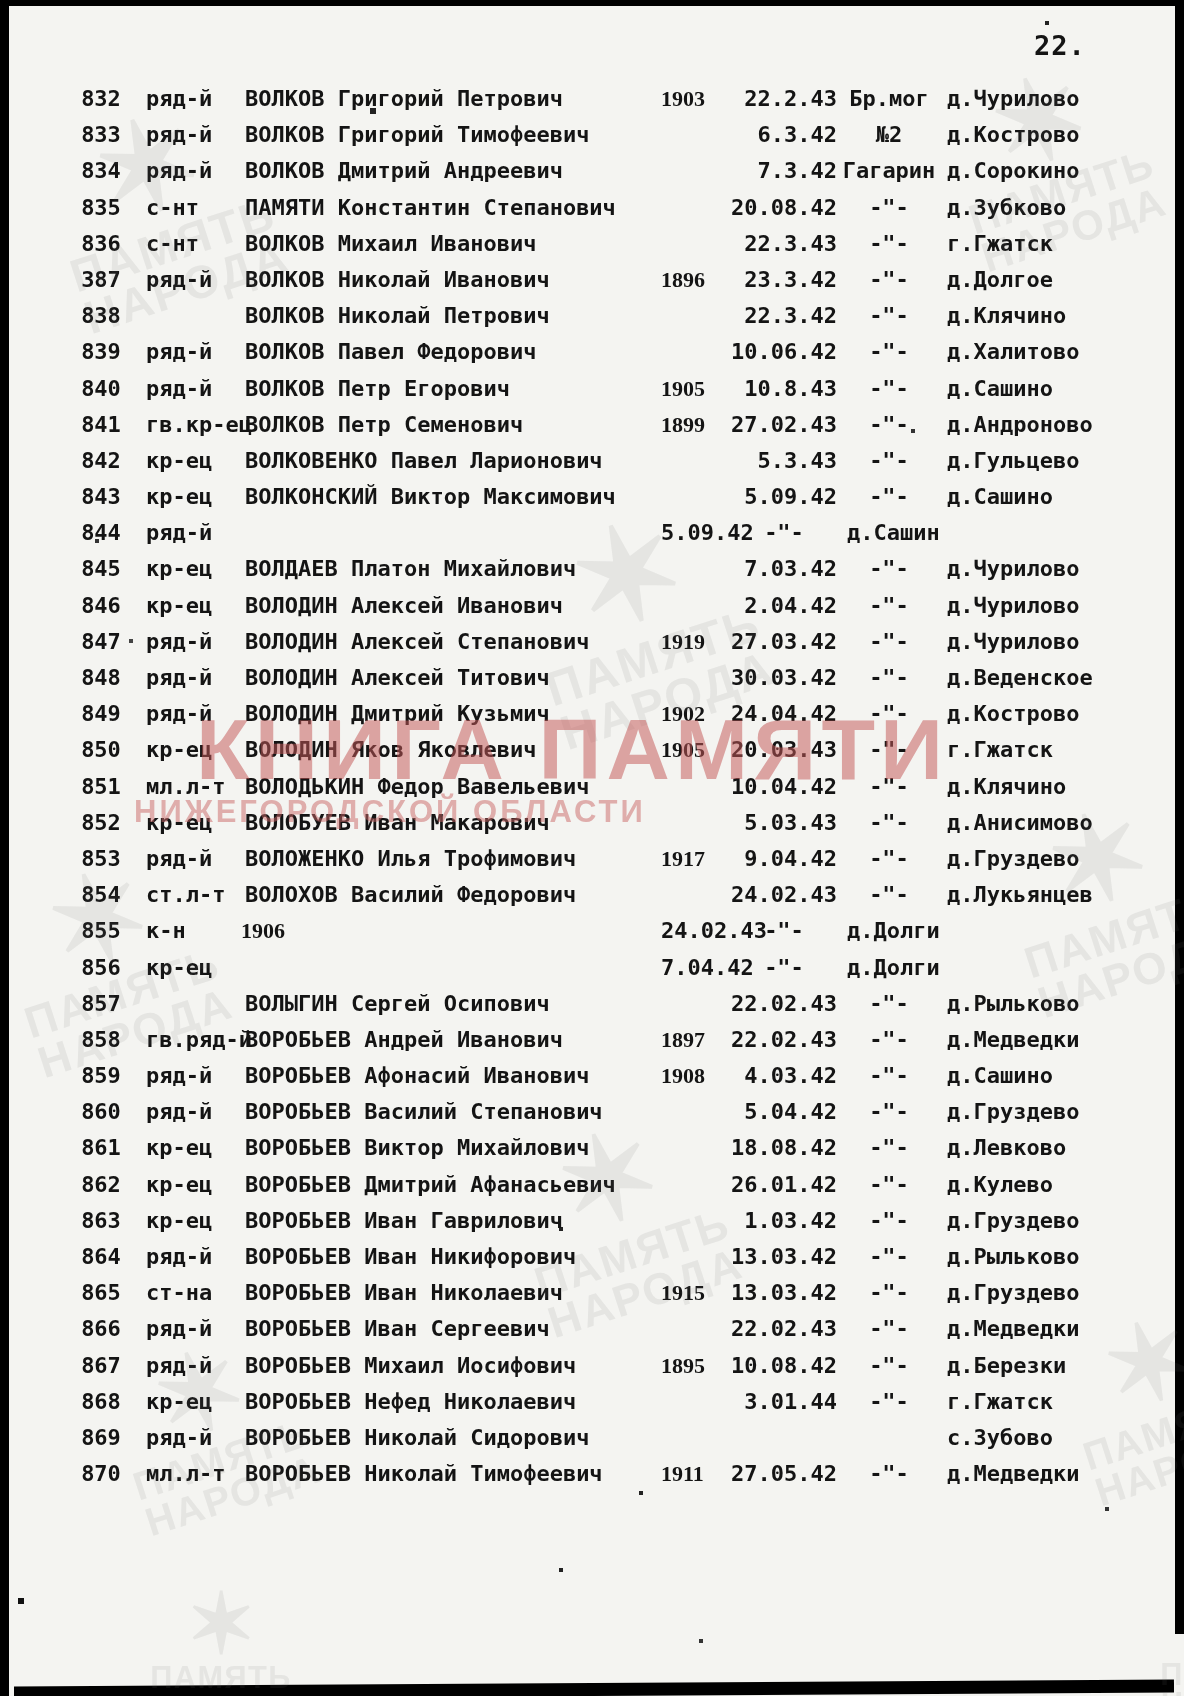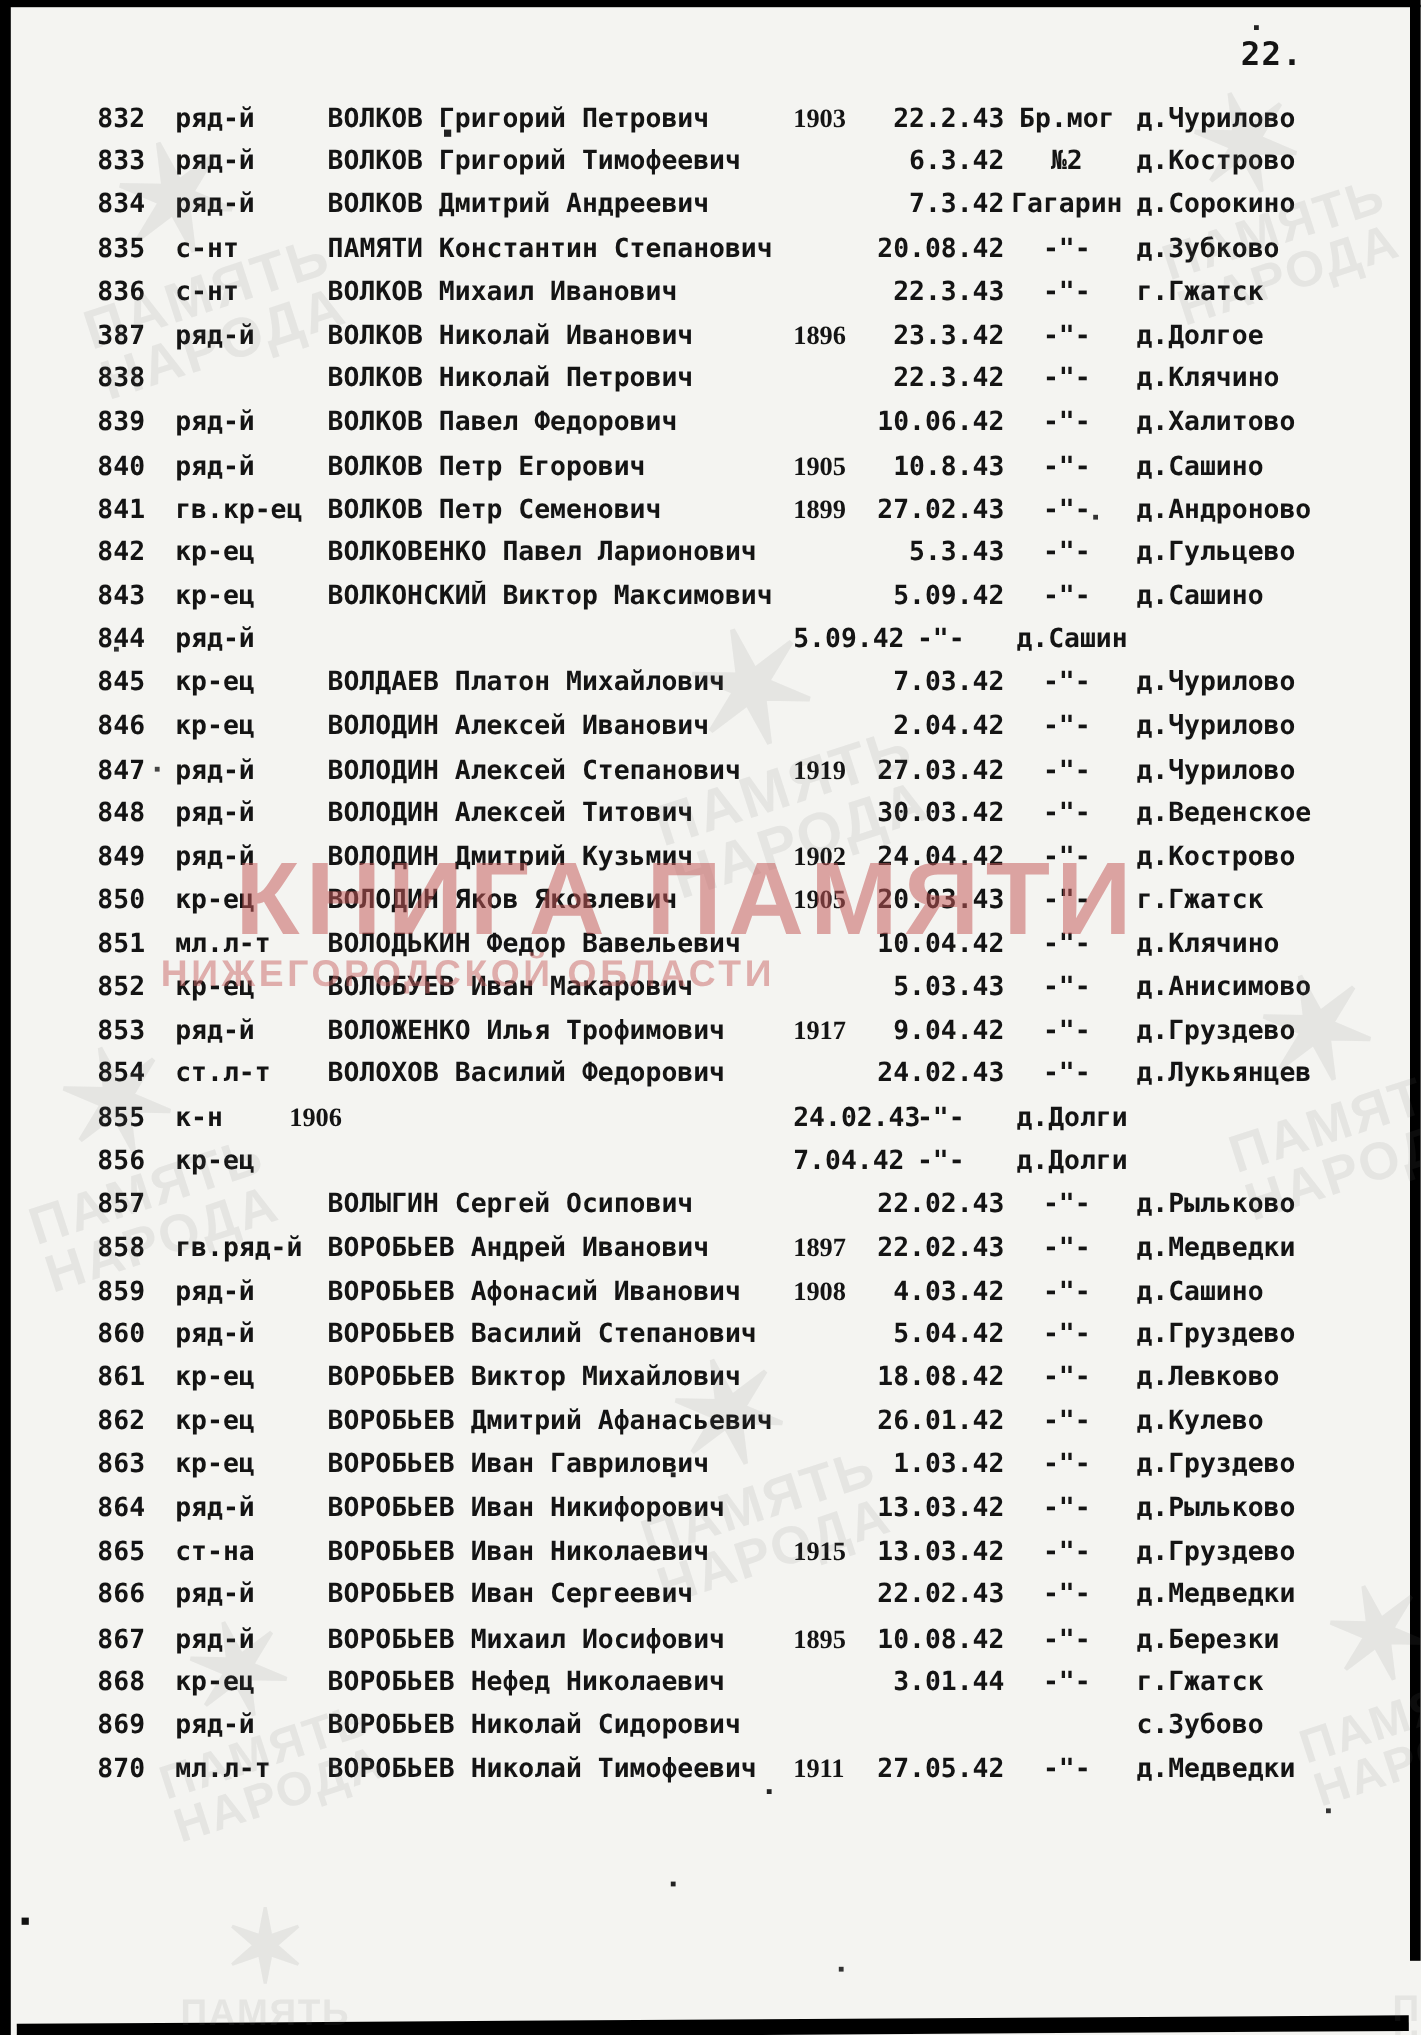--- a/index.html
+++ b/index.html
@@ -25,21 +25,21 @@
     display:grid;
     grid-template-columns:70px 105px 420px 68px 110px 100px 1fr;
     align-items:baseline;
     height:36.2px;
     padding-left:66px;
     font-size:22px;font-weight:bold;
     white-space:nowrap;
   }
   .c-num{text-align:center;}
   .c-rank{padding-left:10px;}
-  .c-name{padding-left:4px;overflow:hidden;margin-left:28px;}
+  .c-name{padding-left:4px;overflow:hidden;}
   .c-year{text-align:left;font-family:Liberation Serif, serif;}
   .c-date{text-align:right;padding-right:2px;}
   .c-grave{text-align:center;}
   .c-place{padding-left:8px;overflow:hidden;}
   
   .wm-red{
     position:absolute;left:0;top:0;width:1184px;pointer-events:none;z-index:3;
     font-family:"Liberation Sans", sans-serif;font-weight:bold;
   }
   .wm-line1{

